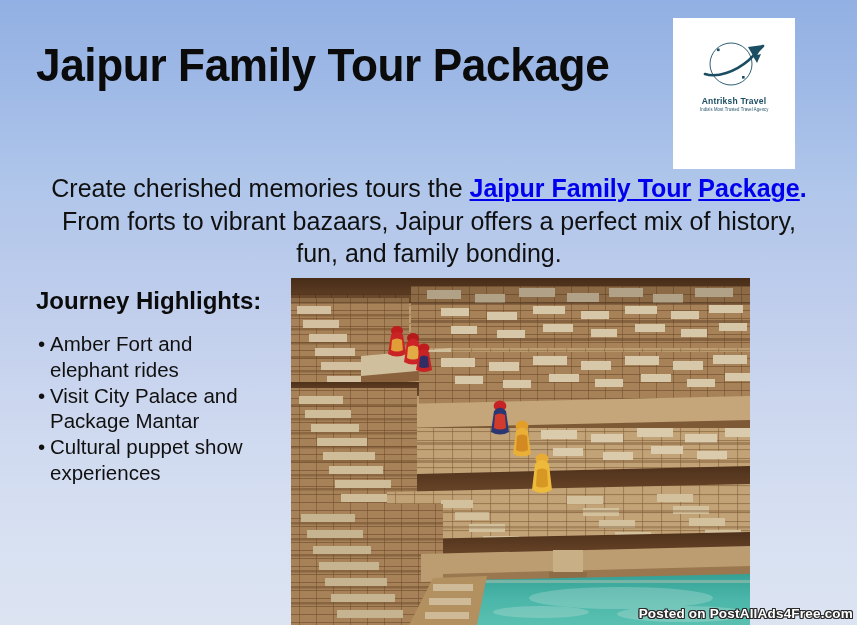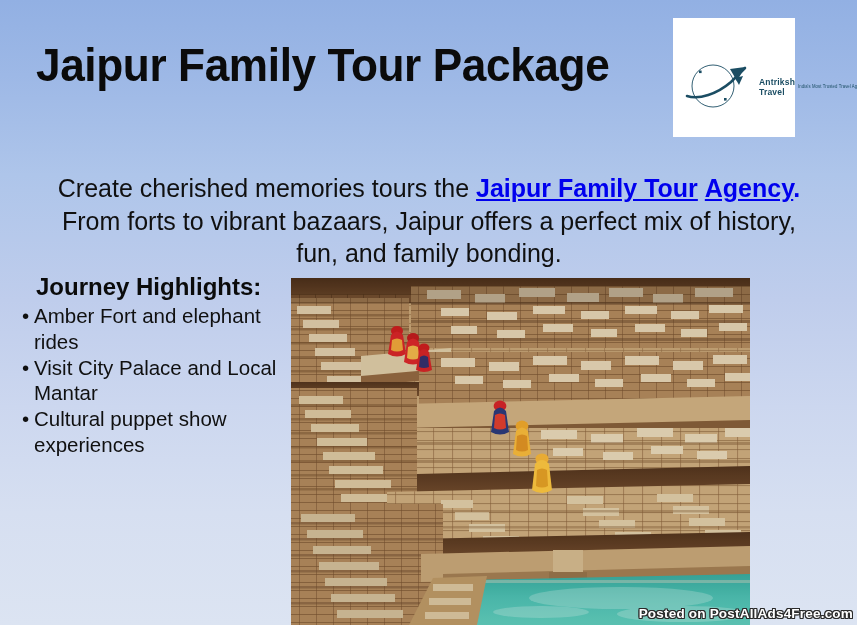--- a/index.html
+++ b/index.html
@@ -44,24 +44,24 @@
     transform: scaleX(0.96);
     transform-origin: left center;
   }
 
   
   #logo-card {
     position: absolute;
     left: 673px;
     top: 18px;
     width: 122px;
-    height: 119px;
+    height: 151px;
     background: #ffffff;
     display: flex;
-    flex-direction: row;
+    flex-direction: column;
     align-items: center;
     justify-content: flex-start;
     padding-top: 16px;
     box-sizing: border-box;
   }
   #logo-mark {
     width: 86px;
     height: 60px;
     display: block;
   }
@@ -104,33 +104,33 @@
   #intro .lnk-dot {
     color: #0000ee;
     font-weight: bold;
     text-decoration: none;
   }
 
   
   #highlights {
     position: absolute;
     left: 22px;
-    top: 273px;
+    top: 287px;
     width: 268px;
   }
   #highlights-heading {
     font-size: 24px;
     font-weight: bold;
     color: #0b0b0b;
     margin: 0 0 2px 14px;
     font-family: "Liberation Sans", sans-serif;
   }
   #highlights-list {
     list-style: none;
-    margin: 0;
+    margin: 16px;
     padding: 0;
   }
   #highlights-list li {
     position: relative;
     font-size: 20.5px;
     line-height: 1.26;
     color: #101010;
     padding-left: 12px;
     margin-bottom: 0;
     font-family: "Liberation Sans", sans-serif;
@@ -196,27 +196,27 @@
         <rect x="51" y="42" width="2.6" height="2.6" fill="#1b4d63"></rect>
         <path d="M14 40 C 26 44, 44 38, 58 26 L 72 12" fill="none" stroke="#1b4d63" stroke-width="2.6" stroke-linecap="round"></path>
         <path d="M57 13 L 72 11 L 64 25 Z" fill="#1b4d63"></path>
         <path d="M62 22 L 70 20 L 66 29 Z" fill="#1b4d63"></path>
       </svg>
     </span>
     <div id="logo-name">Antriksh Travel</div>
     <div id="logo-tagline">India's Most Trusted Travel Agency</div>
   </div>
 
-  <p id="intro"><span>Create cherished memories tours the </span><a href="#" class="lnk">Jaipur Family Tour</a><span> </span><a href="#" class="lnk">Agency</a><span class="lnk-dot">.</span><span> From forts to vibrant bazaars, Jaipur offers a perfect mix of history, fun, and family bonding.</span></p>
+  <p id="intro"><span>Create cherished memories tours the </span><a href="#" class="lnk">Jaipur Family Tour</a><span> </span><a href="#" class="lnk">Package</a><span class="lnk-dot">.</span><span> From forts to vibrant bazaars, Jaipur offers a perfect mix of history, fun, and family bonding.</span></p>
 
   <div id="highlights">
     <div id="highlights-heading">Journey Highlights:</div>
     <ul id="highlights-list">
       <li>Amber Fort and elephant rides</li>
-      <li>Visit City Palace and Local Mantar</li>
+      <li>Visit City Palace and Package Mantar</li>
       <li>Cultural puppet show experiences</li>
     </ul>
   </div>
 
   <div id="photo">
     <svg viewBox="0 0 459 347" xmlns="http://www.w3.org/2000/svg" preserveAspectRatio="none">
       <defs>
         <linearGradient id="stoneTop" x1="0" y1="0" x2="0" y2="1">
           <stop offset="0" stop-color="#6e4a2e"></stop>
           <stop offset="1" stop-color="#9d7450"></stop>

